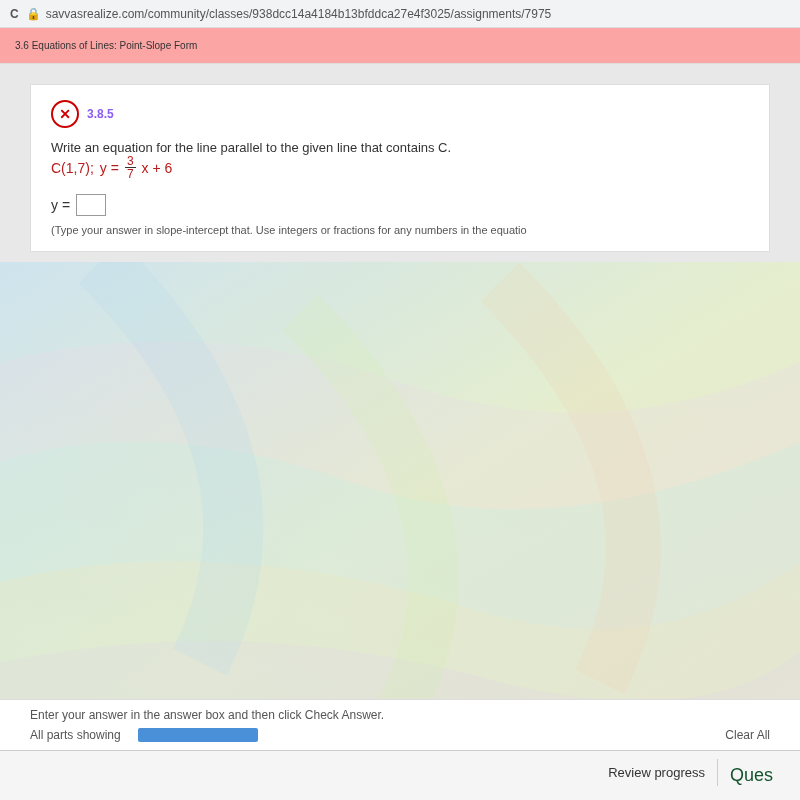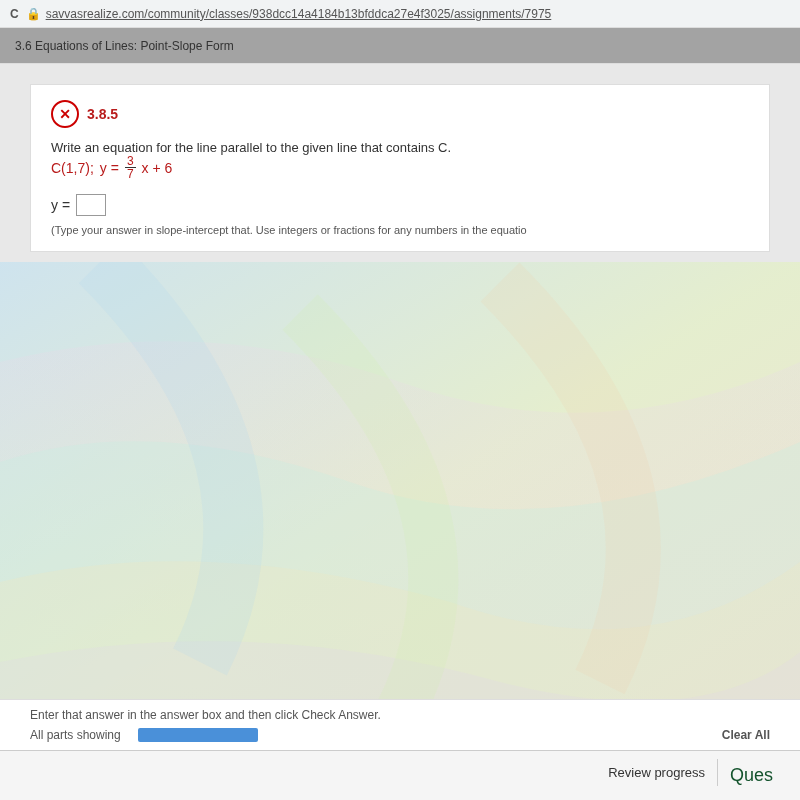--- a/index.html
+++ b/index.html
@@ -19,26 +19,26 @@
       align-items: center;
       padding: 0 10px;
       border-bottom: 1px solid #ddd;
       font-size: 12px;
       color: #555;
     }
 
     
     .top-nav {
       height: 36px;
-      background: #a3a3a3;
+      background: #fca5a5;
       border-bottom: 1px solid #ddd;
       display: flex;
       align-items: center;
       padding: 0 15px;
-      font-size: 12px;
+      font-size: 10px;
       color: #333;
     }
 
     
     .main-content {
       display: flex;
       flex-direction: column;
       height: calc(800px - 28px - 36px);
       background: #e8e8e8;
       position: relative;
@@ -68,23 +68,23 @@
       color: #cc0000;
       display: flex;
       align-items: center;
       justify-content: center;
       font-weight: bold;
       font-size: 14px;
       margin-right: 8px;
       flex-shrink: 0;
     }
     .problem-number {
-      font-size: 14px;
+      font-size: 12px;
       font-weight: bold;
-      color: #b91c1c;
+      color: #8b5cf6;
     }
 
     
     .problem-text {
       font-size: 13px;
       color: #333;
     }
 
     
     .equation-display {
@@ -164,21 +164,20 @@
       width: 120px;
       height: 14px;
       background: #4a90d9;
       border-radius: 2px;
     }
     .clear-all-btn {
       margin-left: auto;
       color: #555;
       font-size: 12px;
       cursor: pointer;
-      font-weight: bold;
     }
 
     
     .footer-action-row {
       background: #f5f5f5;
       border-top: 1px solid #ccc;
       display: flex;
       justify-content: flex-end;
       align-items: flex-start;
       padding: 8px 15px;
@@ -202,21 +201,21 @@
       cursor: pointer;
       padding: 6px 12px;
     }
   </style>
 </head>
 <body>
 
 <div class="browser-bar">
   <span style="margin-right:8px; font-weight:bold; cursor:pointer;">C</span>
   <span>🔒</span>
-  <span style="margin-left:4px;text-decoration:underline;">savvasrealize.com/community/classes/938dcc14a4184b13bfddca27e4f3025/assignments/7975</span>
+  <span style="margin-left:4px;">savvasrealize.com/community/classes/938dcc14a4184b13bfddca27e4f3025/assignments/7975</span>
 </div>
 
 <div class="top-nav">
   <span>3.6 Equations of Lines: Point-Slope Form</span>
 </div>
 
 <div class="main-content">
 
   <div class="content-card">
 
@@ -267,21 +266,21 @@
       <path d="M0,320 Q200,270 450,340 Q650,410 800,300 L800,500 L0,500 Z" fill="#f0e8c0" opacity="0.3"></path>
       <path d="M0,400 Q250,350 500,420 Q700,470 800,390 L800,500 L0,500 Z" fill="#e0d0f0" opacity="0.2"></path>
 
       <path d="M100,0 Q300,200 200,400" stroke="#b0d8f0" stroke-width="60" fill="none" opacity="0.2"></path>
       <path d="M300,50 Q500,250 400,450" stroke="#d0f0b0" stroke-width="50" fill="none" opacity="0.2"></path>
       <path d="M500,20 Q700,220 600,420" stroke="#f0d0b0" stroke-width="55" fill="none" opacity="0.2"></path>
     </svg>
   </div>
 
   <div class="bottom-bar">
-    <div>Enter that answer in the answer box and then click Check Answer.</div>
+    <div>Enter your answer in the answer box and then click Check Answer.</div>
     <div class="all-parts-row">
       <span>All parts showing</span>
       <div class="progress-bar-container"></div>
       <span class="clear-all-btn">Clear All</span>
     </div>
   </div>
 
   <div class="footer-action-row">
     <button class="review-progress-btn">Review progress</button>
     <button class="ques-btn">Ques</button>

